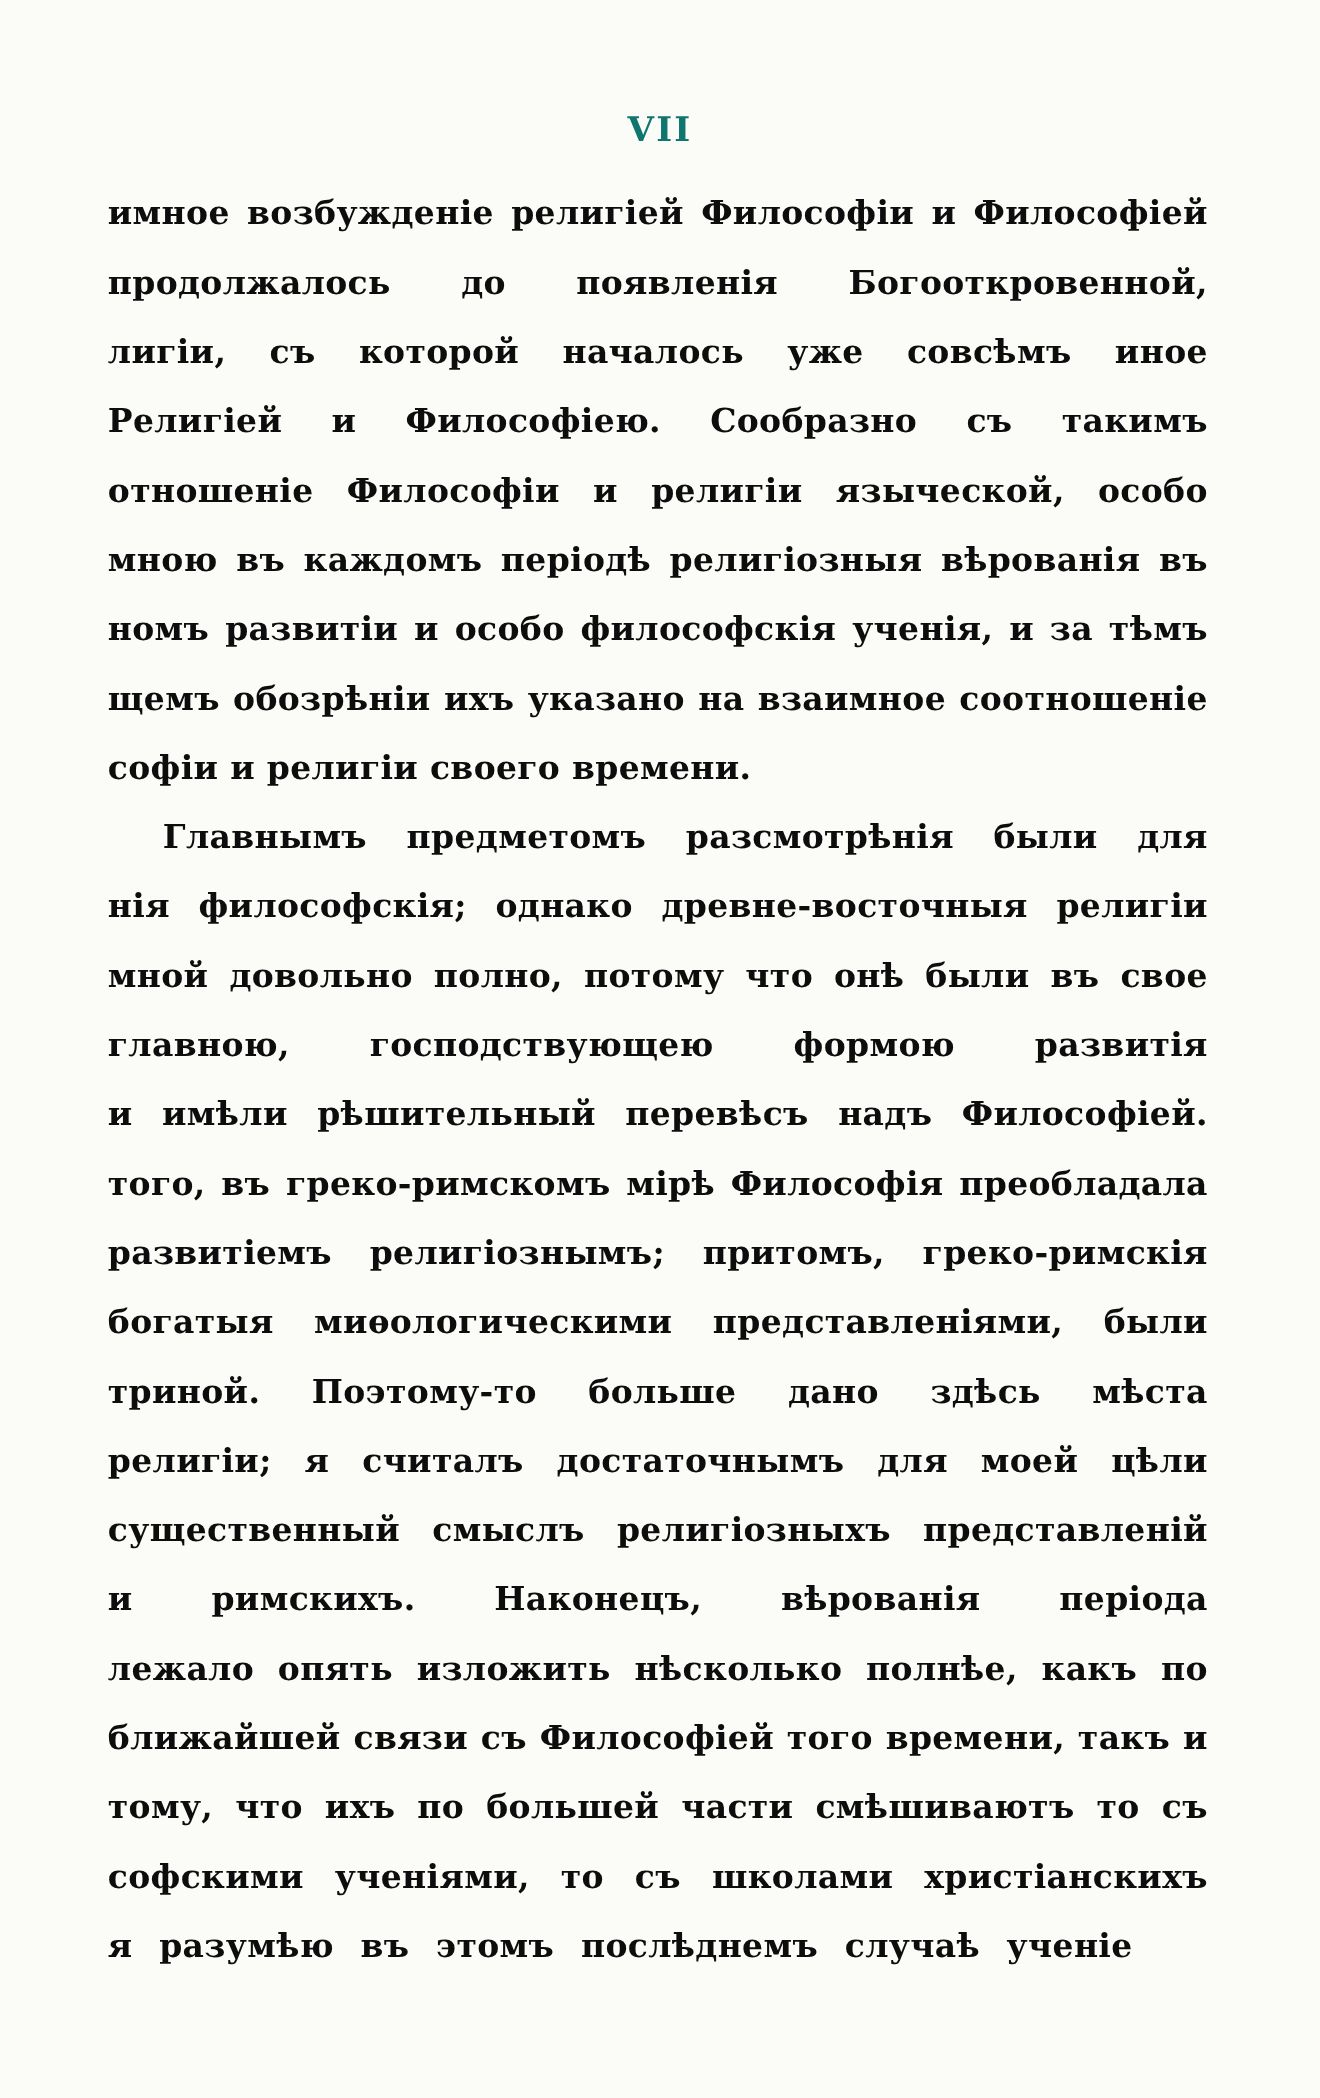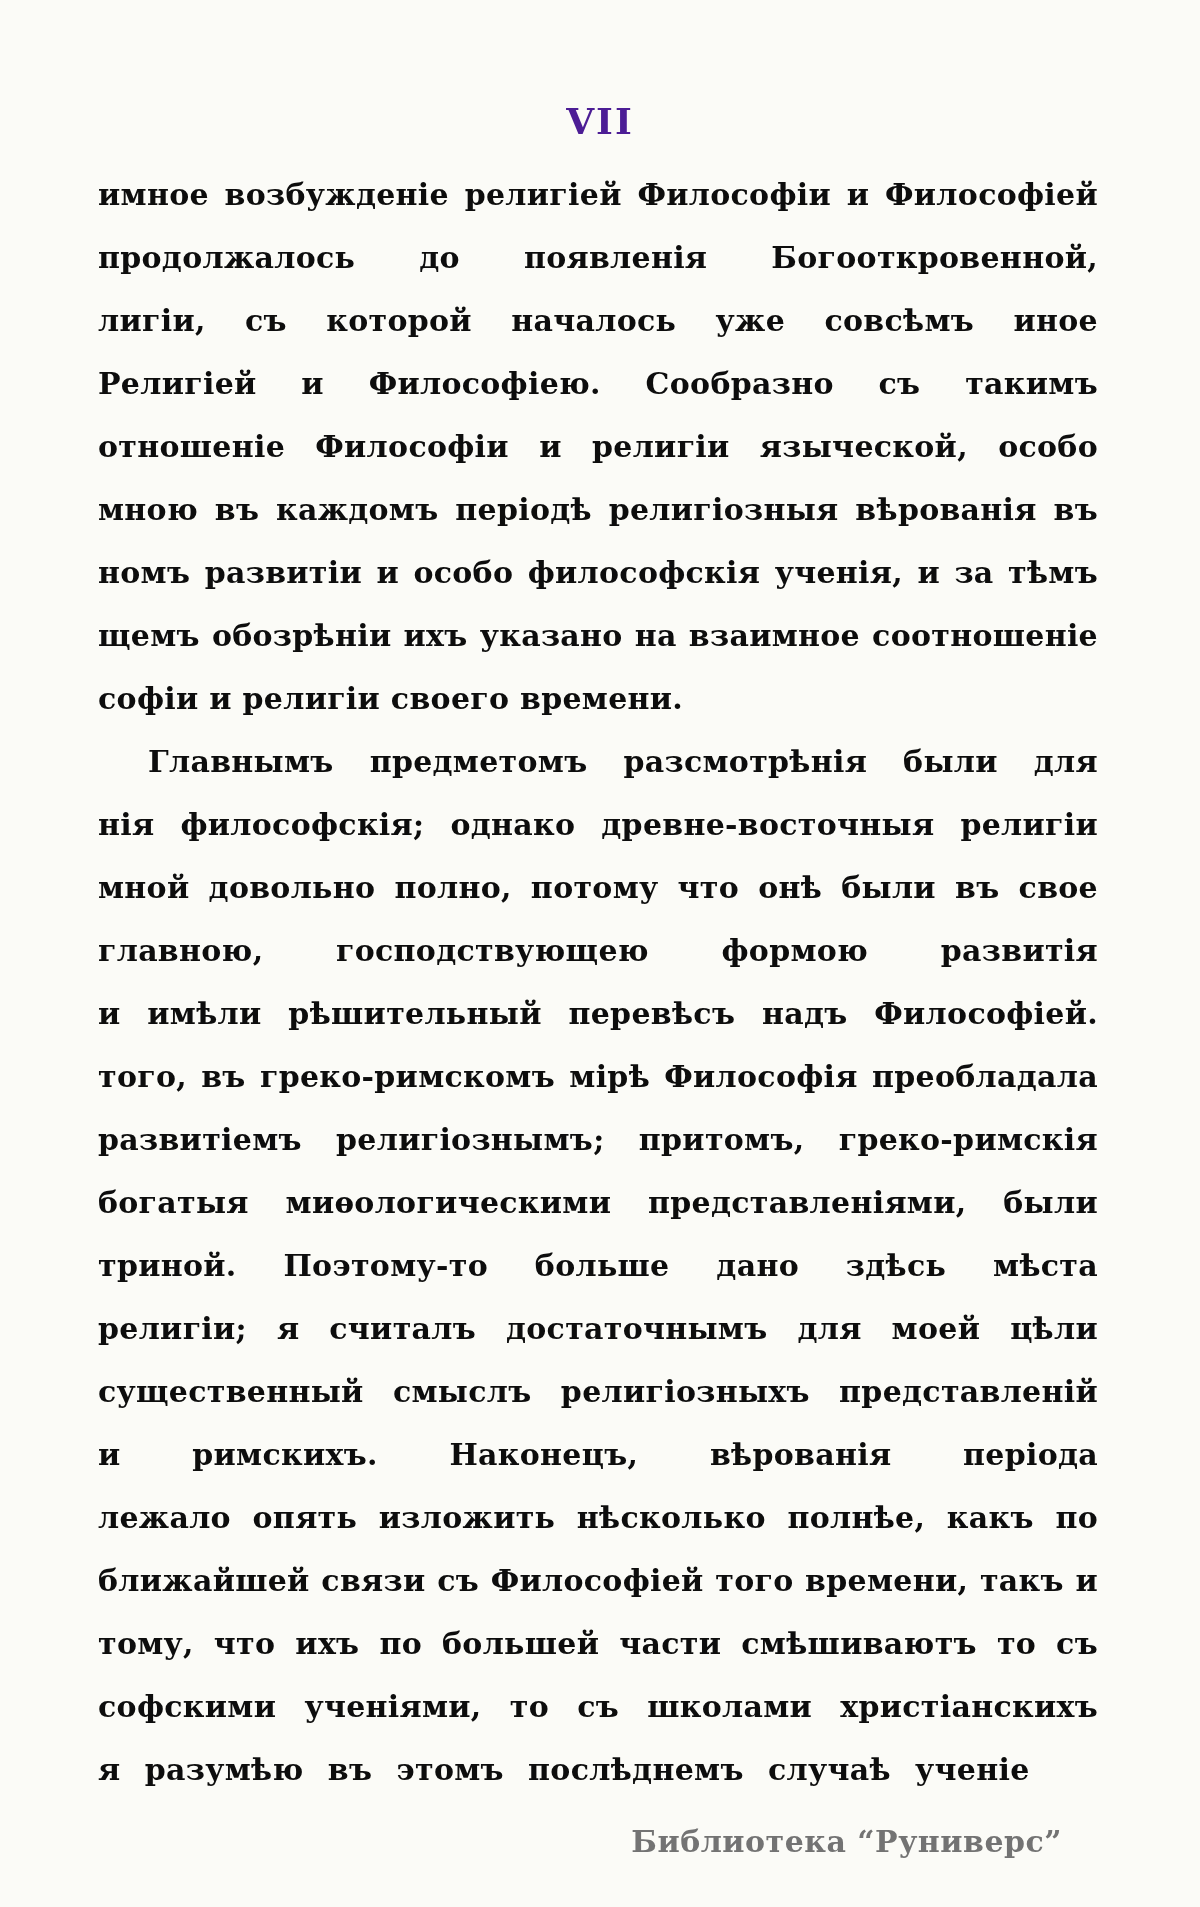--- a/index.html
+++ b/index.html
@@ -12,24 +12,24 @@
     font-family: "DejaVu Serif", serif;
     color: #0d0d0d;
     overflow: hidden;
   }
   .page-number {
     position: absolute;
     top: 100px;
     left: 0;
     width: 100%;
     text-align: center;
-    font-size: 36px;
+    font-size: 31px;
     font-weight: 700;
     letter-spacing: 2px;
-    color: #4c1d95;
+    color: #0f766e;
   }
   .text-block {
     position: absolute;
     top: 163px;
     left: 98px;
     width: 1000px;
   }
   .line {
     height: 63px;
     line-height: 63px;
@@ -82,15 +82,14 @@
     <div class="line">религіи; я считалъ достаточнымъ для моей цѣли указать только</div>
     <div class="line">существенный смыслъ религіозныхъ представленій греческихъ</div>
     <div class="line">и римскихъ.  Наконецъ, вѣрованія періода александрійскаго над-</div>
     <div class="line">лежало опять изложить нѣсколько полнѣе, какъ по причинѣ ихъ</div>
     <div class="line">ближайшей связи съ Философіей того времени, такъ и по-</div>
     <div class="line">тому, что ихъ по большей части смѣшиваютъ то съ фило-</div>
     <div class="line">софскими ученіями, то съ школами христіанскихъ еретиковъ;</div>
     <div class="line wide">я разумѣю въ этомъ послѣднемъ случаѣ ученіе Гностиковъ.</div>
   </div>
 
-  <div class="footer">Библиотека “Руниверс”</div>
 
 </div>
 
 </body></html>

